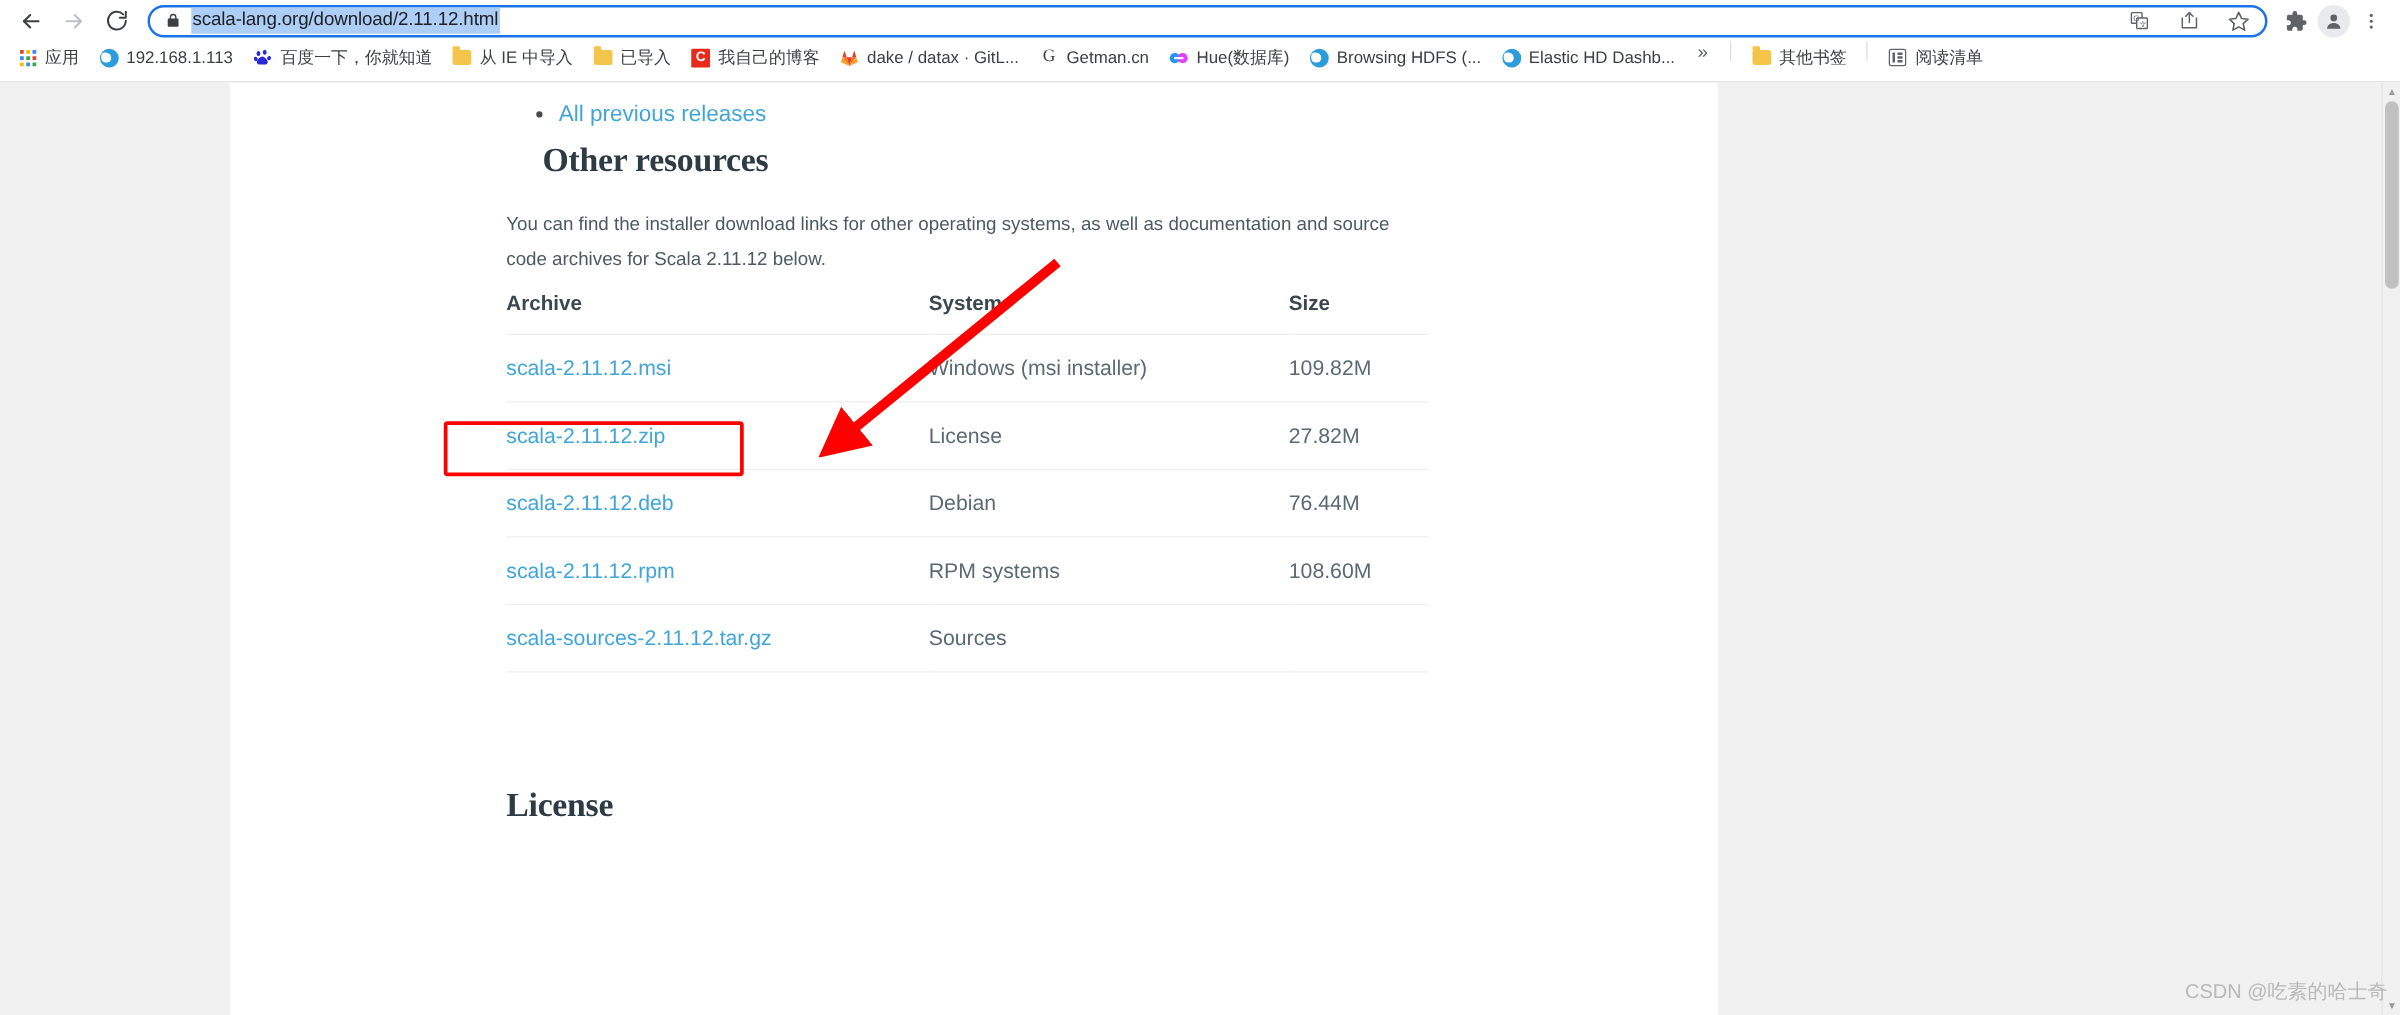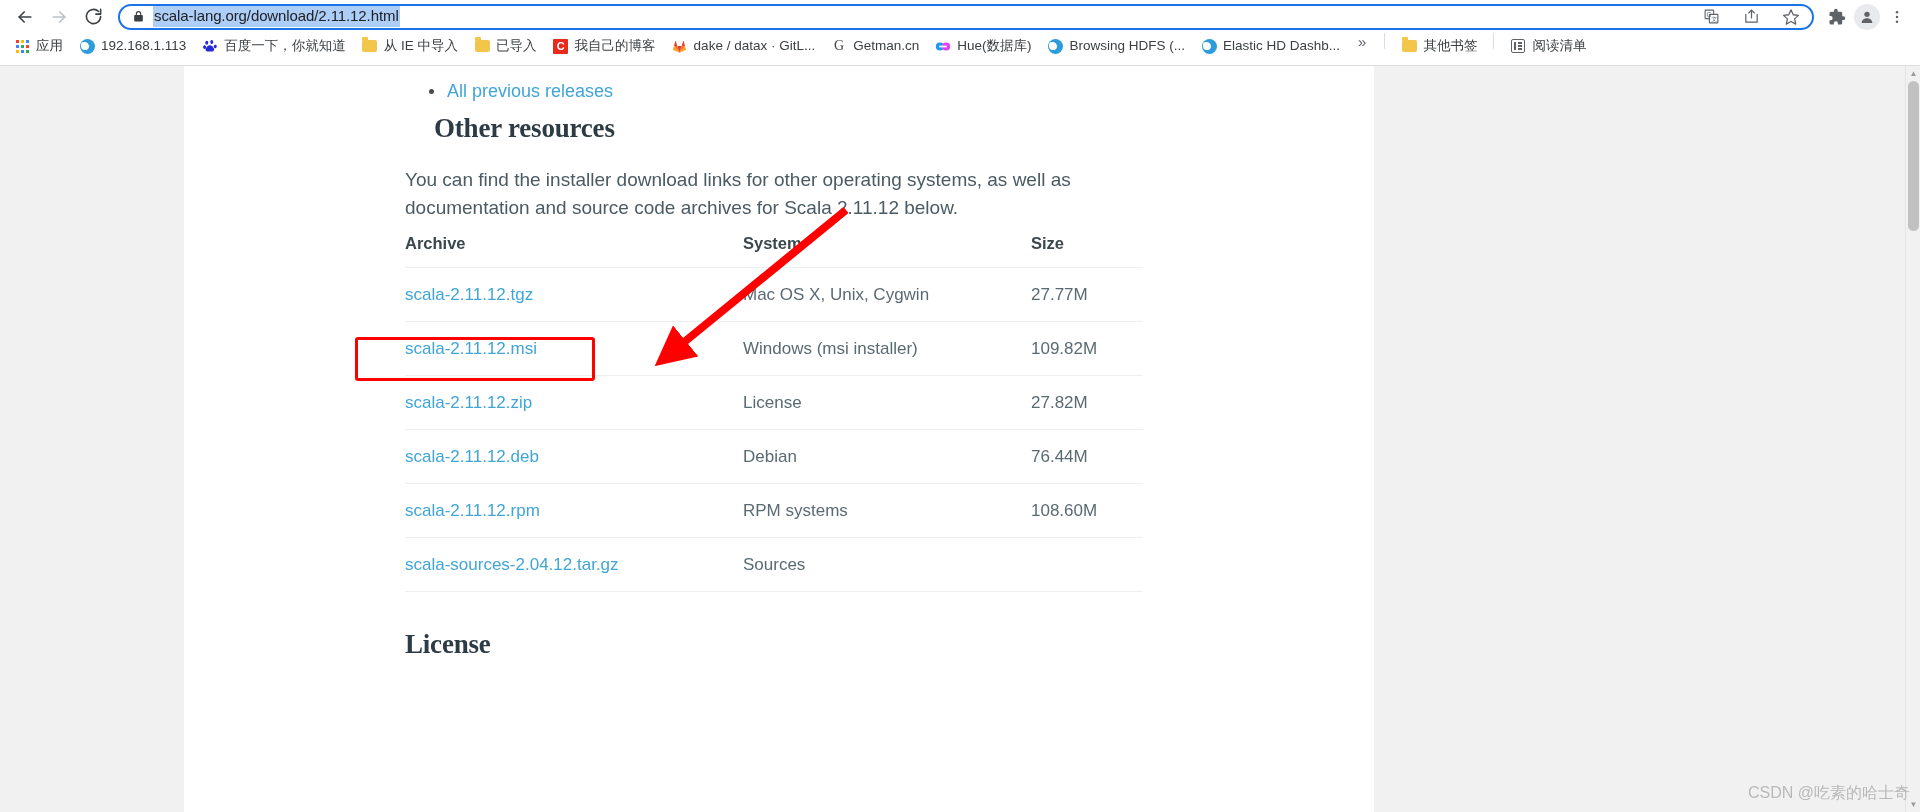--- a/index.html
+++ b/index.html
@@ -319,21 +319,21 @@
     letter-spacing: -0.2px;
   }
   #heading-other { top: 47px; left: 0; margin-left: 29px; }
   #heading-license { top: 563px; left: 0; }
 
   .intro-para {
     position: absolute;
     top: 100px;
     left: 0;
     width: 710px;
-    font-size: 19px;
+    font-size: 15px;
     line-height: 28px;
     color: #4b5a63;
   }
 
   
   .res-table {
     position: absolute;
     top: 168px;
     left: 0;
     width: 738px;
@@ -666,25 +666,20 @@
             <col class="col-size">
           </colgroup>
           <thead>
             <tr>
               <th>Archive</th>
               <th>System</th>
               <th>Size</th>
             </tr>
           </thead>
           <tbody>
-            <tr>
-              <td><a class="link" href="#">scala-2.11.12.tgz</a></td>
-              <td>Mac OS X, Unix, Cygwin</td>
-              <td>27.77M</td>
-            </tr>
             <tr>
               <td><a class="link" href="#">scala-2.11.12.msi</a></td>
               <td>Windows (msi installer)</td>
               <td>109.82M</td>
             </tr>
             <tr>
               <td><a class="link" href="#">scala-2.11.12.zip</a></td>
               <td>License</td>
               <td>27.82M</td>
             </tr>
@@ -692,21 +687,21 @@
               <td><a class="link" href="#">scala-2.11.12.deb</a></td>
               <td>Debian</td>
               <td>76.44M</td>
             </tr>
             <tr>
               <td><a class="link" href="#">scala-2.11.12.rpm</a></td>
               <td>RPM systems</td>
               <td>108.60M</td>
             </tr>
             <tr>
-              <td><a class="link" href="#">scala-sources-2.04.12.tar.gz</a></td>
+              <td><a class="link" href="#">scala-sources-2.11.12.tar.gz</a></td>
               <td>Sources</td>
               <td></td>
             </tr>
           </tbody>
         </table>
 
         <div class="section-heading" id="heading-license">License</div>
       </div>
     </div>
 

